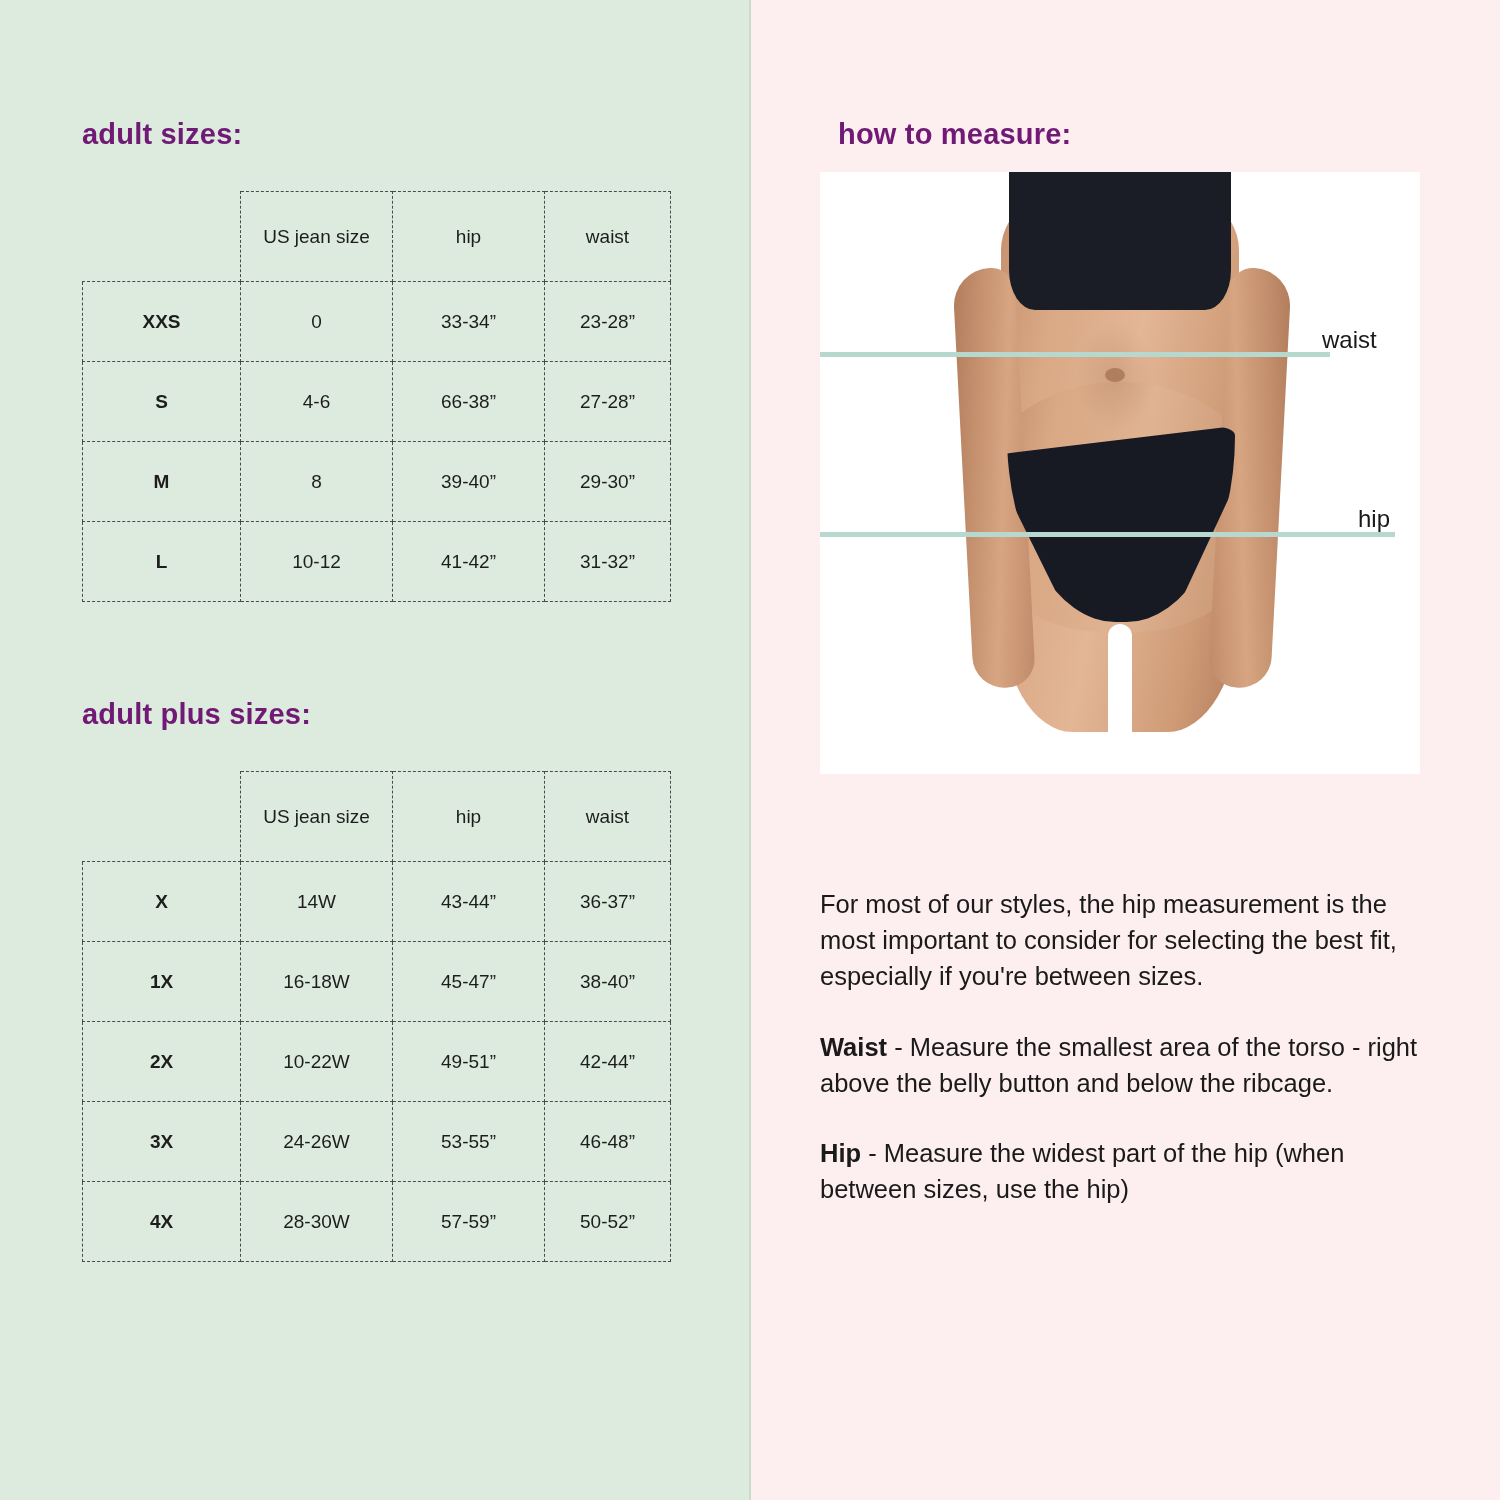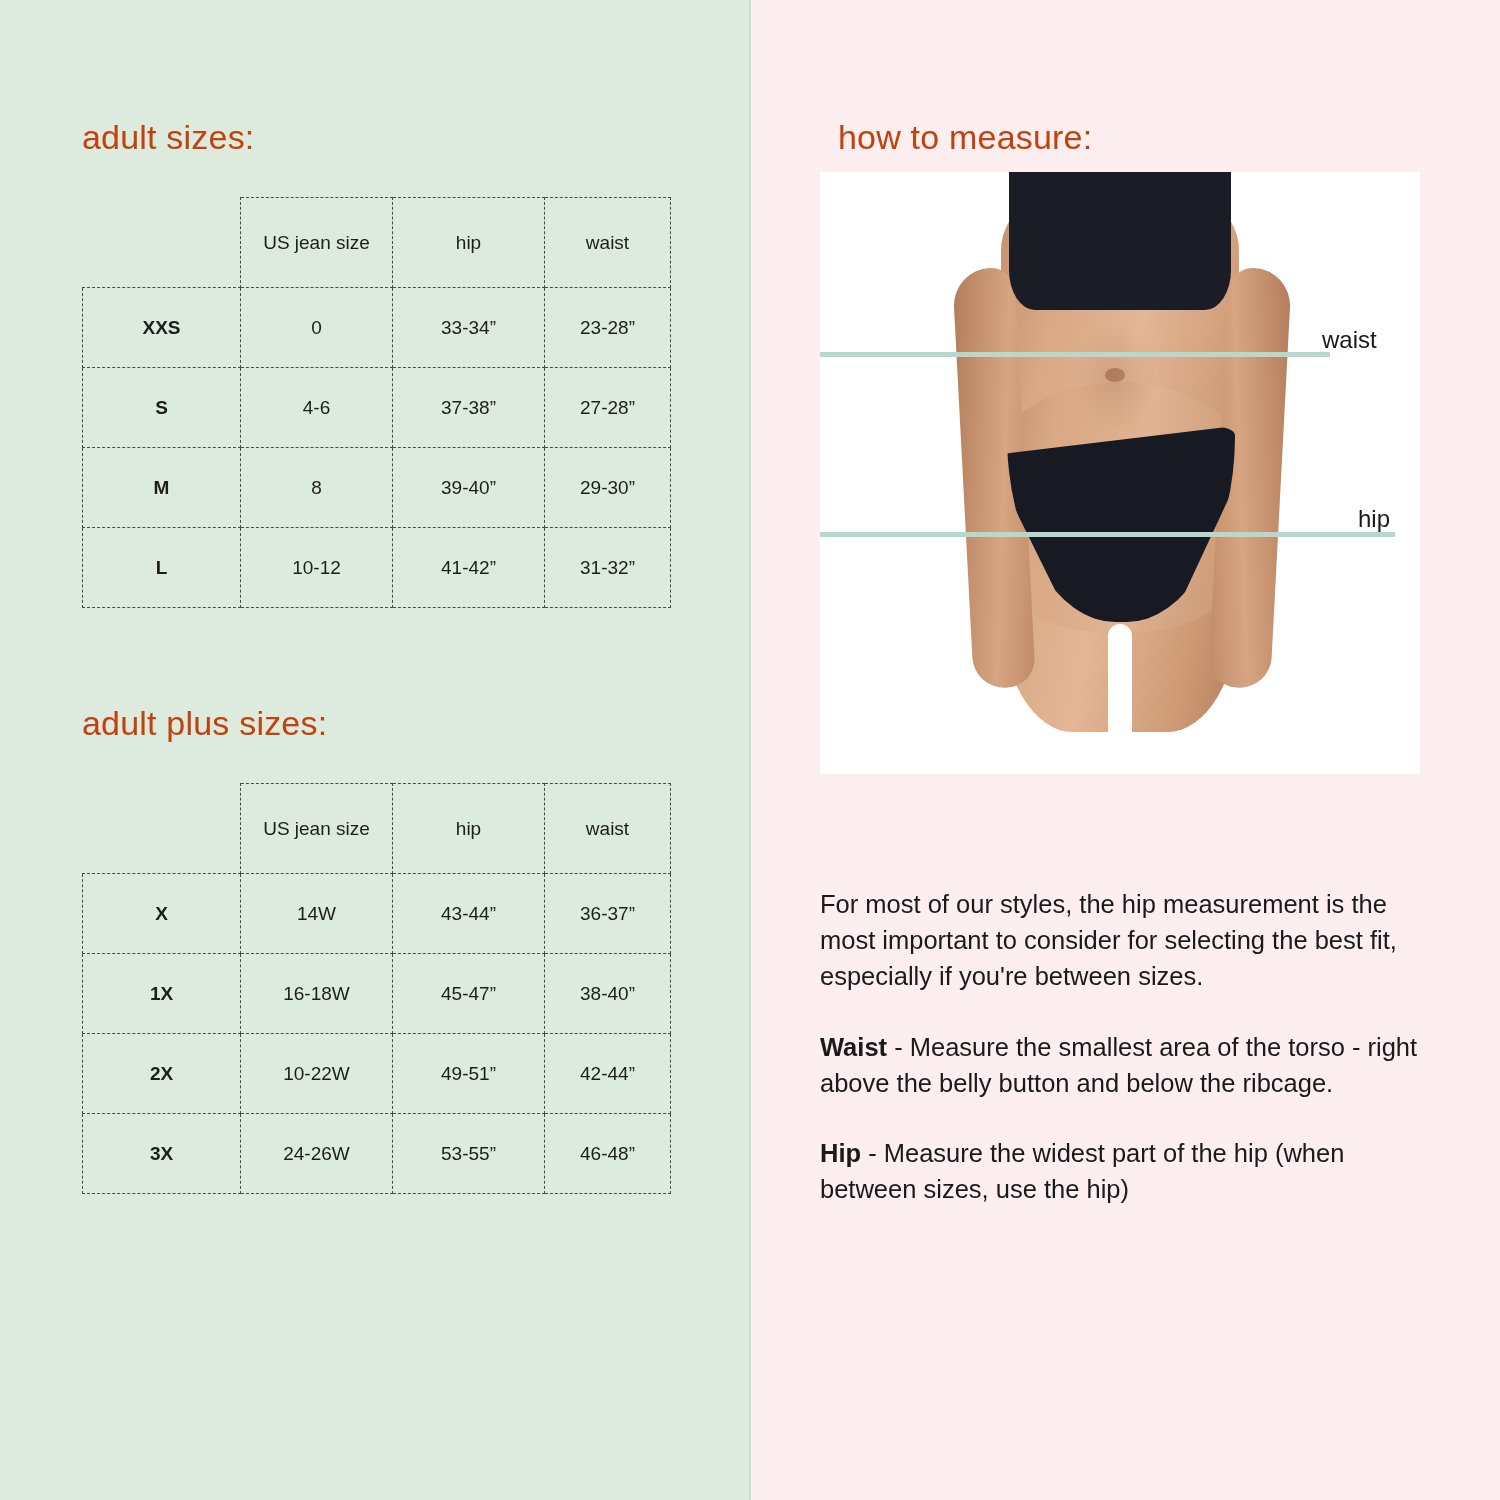--- a/index.html
+++ b/index.html
@@ -37,23 +37,23 @@
   .divider {
     position: absolute;
     left: 749px;
     top: 0;
     width: 2px;
     height: 1500px;
     background: #c9dcca;
   }
 
   .section-title {
-    font-size: 34px;
-    font-weight: normal;
-    color: #c2410c;
+    font-size: 29px;
+    font-weight: bold;
+    color: #701a75;
     letter-spacing: 0.2px;
   }
   .left-title {
     margin-left: 82px;
     margin-bottom: 40px;
   }
   .right-title {
     margin-left: 820px;
     margin-bottom: 50px;
     position: absolute;
@@ -280,21 +280,21 @@
       <tbody>
         <tr>
           <td>XXS</td>
           <td>0</td>
           <td>33-34”</td>
           <td>23-28”</td>
         </tr>
         <tr>
           <td>S</td>
           <td>4-6</td>
-          <td>37-38”</td>
+          <td>66-38”</td>
           <td>27-28”</td>
         </tr>
         <tr>
           <td>M</td>
           <td>8</td>
           <td>39-40”</td>
           <td>29-30”</td>
         </tr>
         <tr>
           <td>L</td>
@@ -341,20 +341,26 @@
           <td>2X</td>
           <td>10-22W</td>
           <td>49-51”</td>
           <td>42-44”</td>
         </tr>
         <tr>
           <td>3X</td>
           <td>24-26W</td>
           <td>53-55”</td>
           <td>46-48”</td>
+        </tr>
+        <tr>
+          <td>4X</td>
+          <td>28-30W</td>
+          <td>57-59”</td>
+          <td>50-52”</td>
         </tr>
       </tbody>
     </table>
   </div>
 
   <div class="right-panel"></div>
 
   <div class="divider"></div>
 
   <div class="section-title right-title">how to measure:</div>

